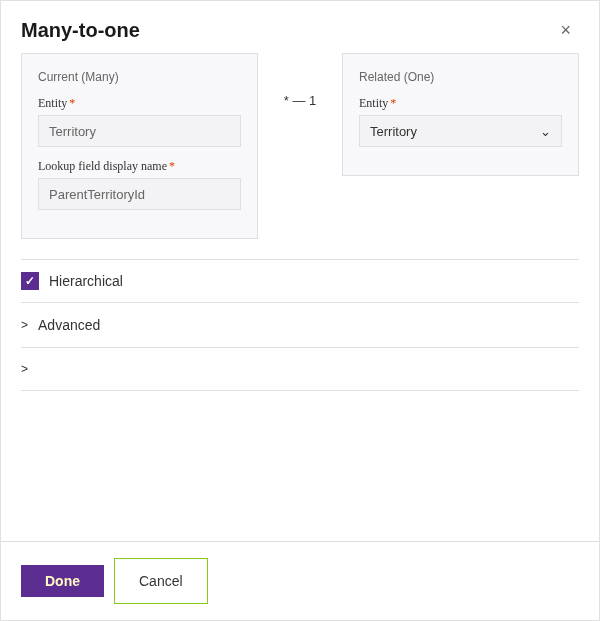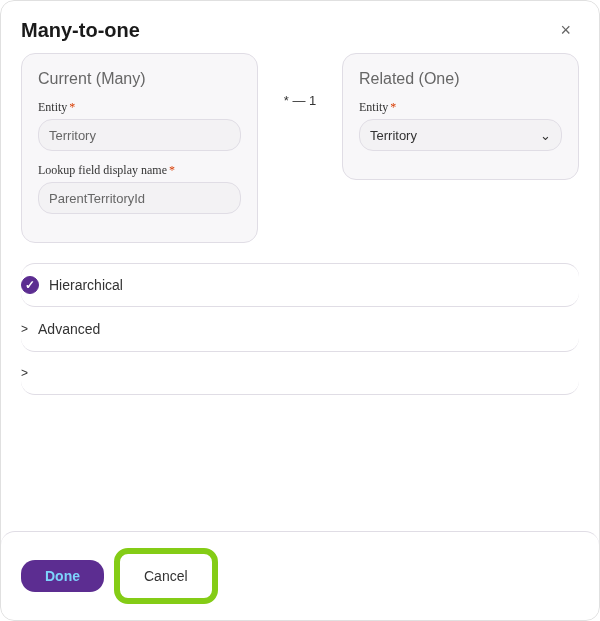--- a/index.html
+++ b/index.html
@@ -1,15 +1,15 @@
 <!DOCTYPE html>
 <html><head>
   <meta charset="utf-8">
   <style>
-    * { box-sizing: border-box; margin: 0; padding: 0; border-radius: 14px; }
+    * { box-sizing: border-box; margin: 0; padding: 0; }
     body {
       font-family: 'Segoe UI', Arial, sans-serif;
       font-size: 14px;
       background: #fff;
       color: #333;
     }
     .dialog {
       width: 600px;
       min-height: 621px;
       background: #fff;
@@ -59,21 +59,21 @@
       gap: 12px;
       margin-bottom: 20px;
     }
     .entity-box {
       background: #f8f7f9;
       border: 1px solid #e0dde5;
       padding: 16px;
       flex: 1;
     }
     .entity-box-label {
-      font-size: 16px;
+      font-size: 12px;
       color: #666;
       margin-bottom: 12px;
       font-weight: 500;
     }
     .field-label {
       font-size: 12px;
       color: #333;
       margin-bottom: 4px;
       font-family: Liberation Serif, serif;
     }
@@ -174,32 +174,32 @@
     .dialog-footer {
       display: flex;
       align-items: center;
       gap: 10px;
       padding: 16px 20px;
       border-top: 1px solid #e0dde5;
       margin-top: auto;
     }
     .btn-done {
       background: #5c2d91;
-      color: #7dd3fc;
+      color: #fef9c3;
       border: none;
       padding: 8px 24px;
       font-size: 14px;
       font-weight: 600;
       cursor: pointer;
       min-width: 70px;
     }
     .btn-cancel {
       background: #fff;
       color: #333;
-      border: 6px solid #84cc16;
+      border: 1px solid #84cc16;
       padding: 14px 24px;
       font-size: 14px;
       cursor: pointer;
       min-width: 70px;
     }
   </style>
 </head>
 <body>
 
 <div class="dialog">

